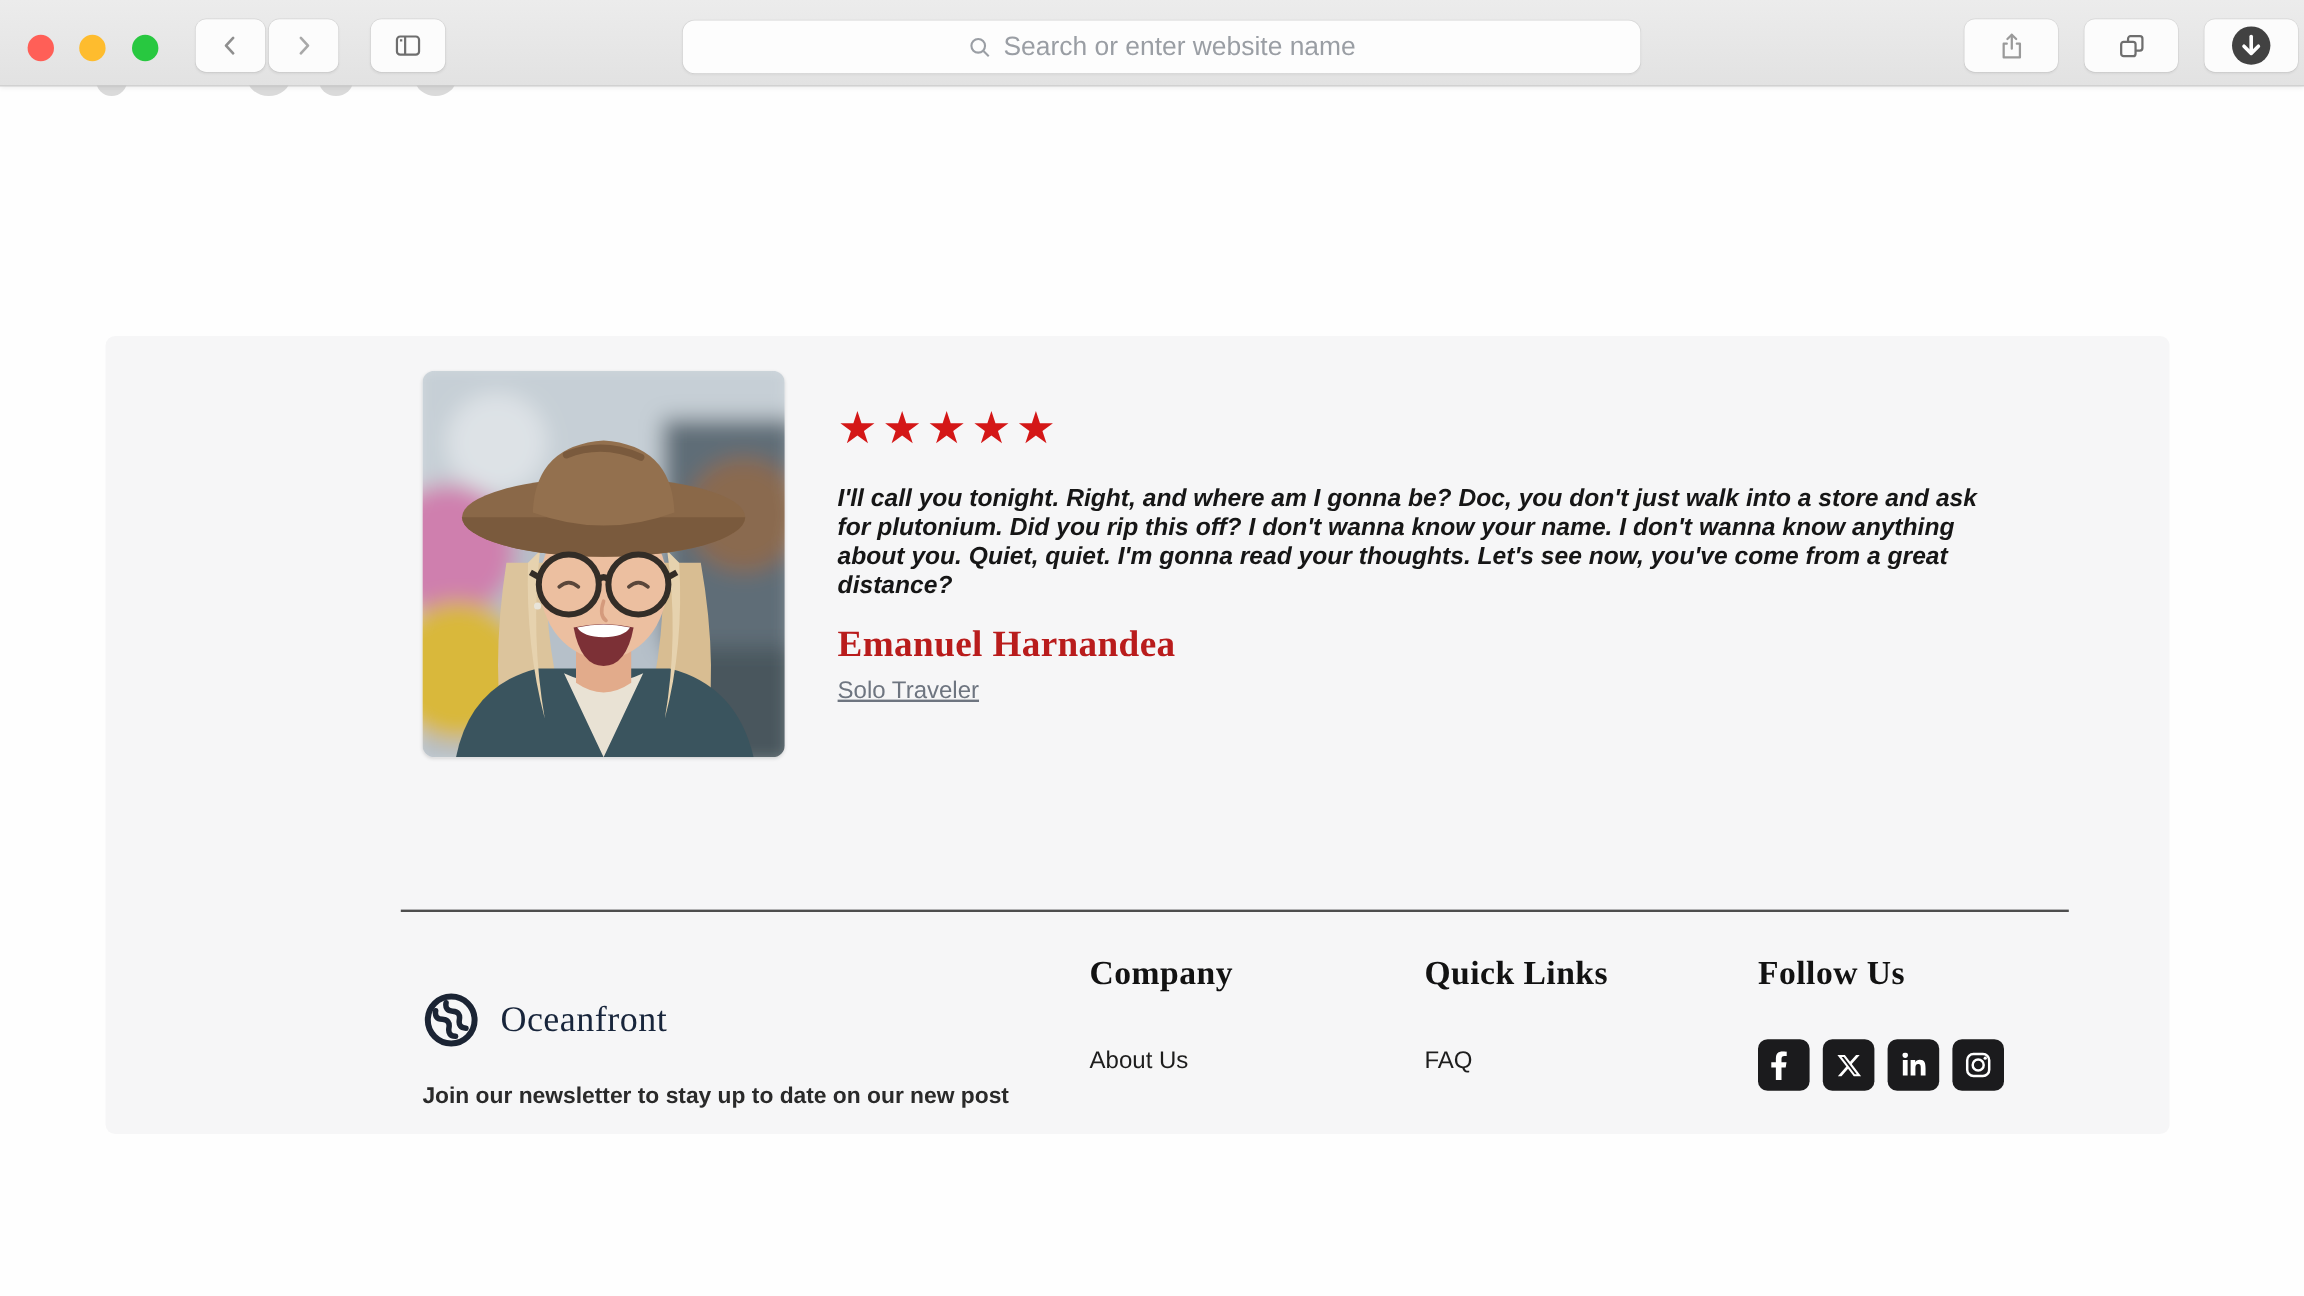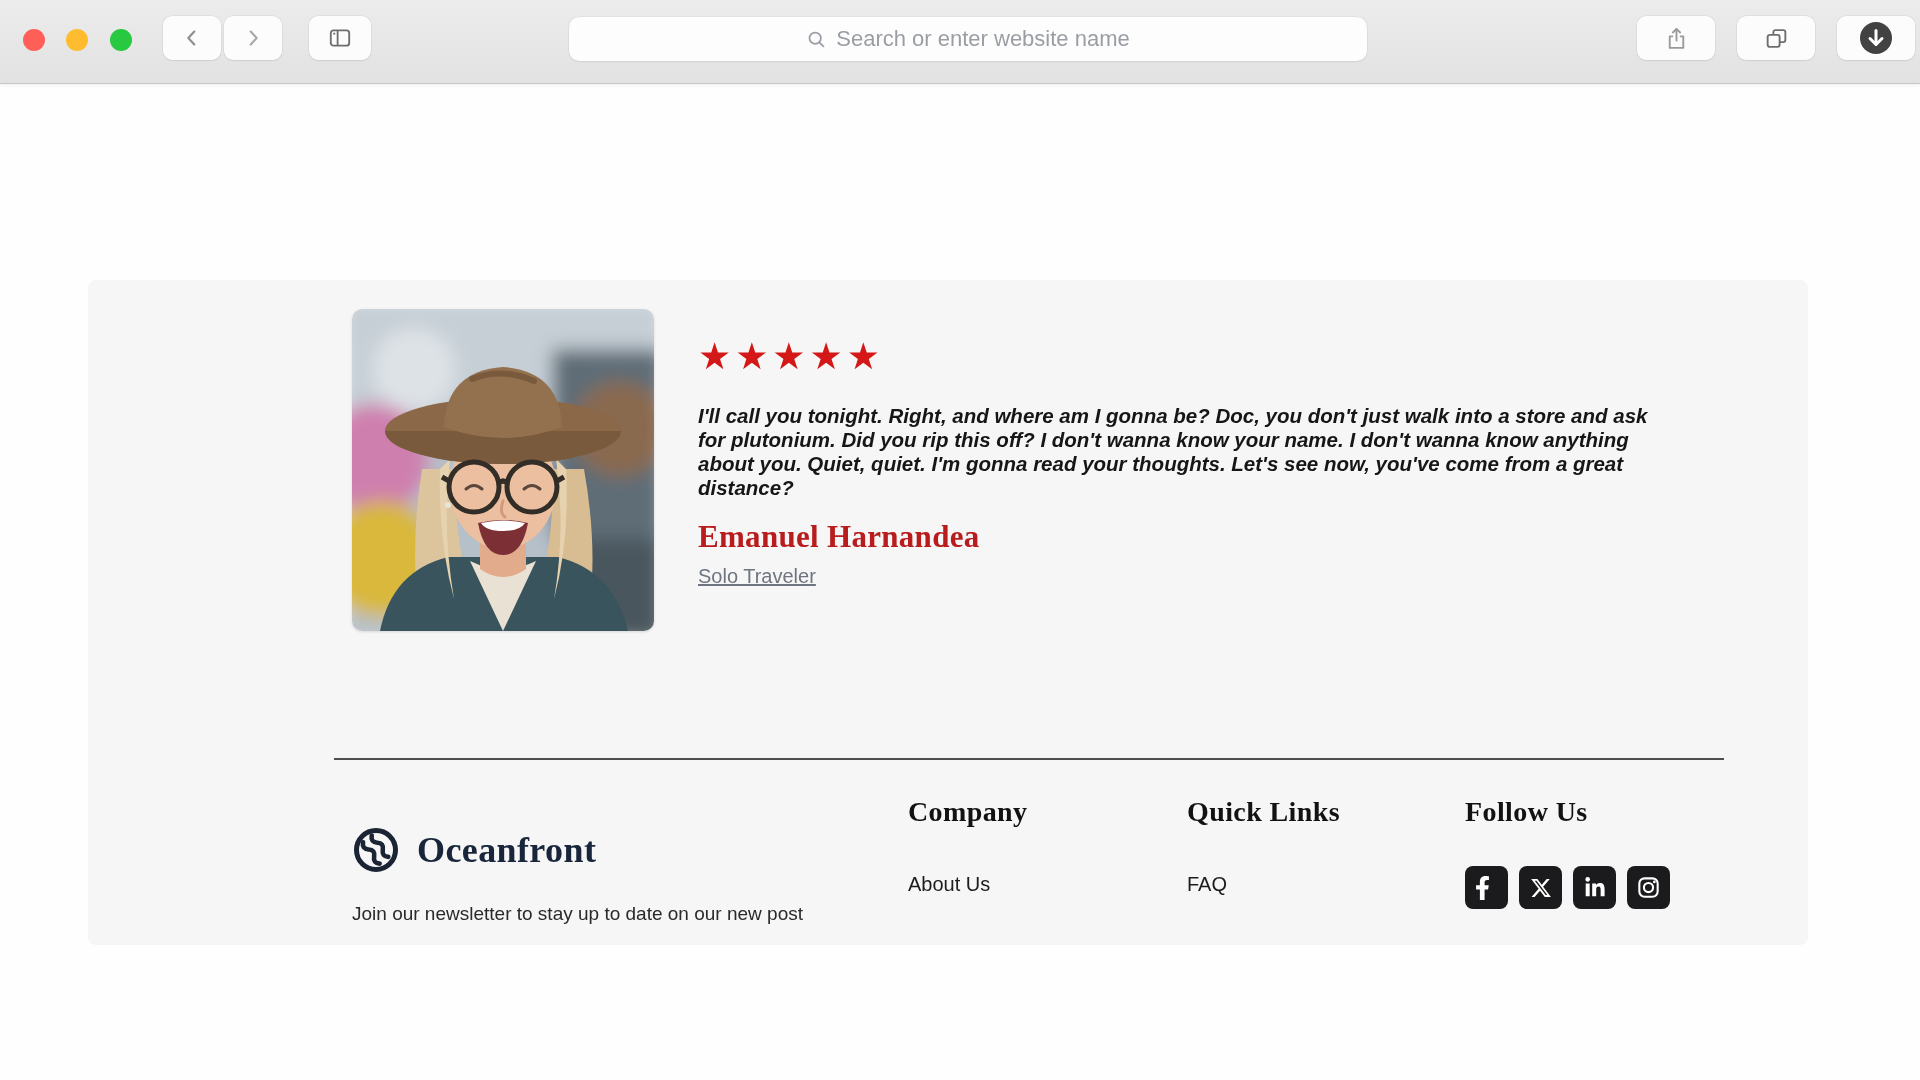--- a/index.html
+++ b/index.html
@@ -6,21 +6,21 @@
   html,body { width:1920px; height:1080px; }
   body {
     position:relative; overflow:hidden;
     background:#fefefe;
     font-family:"Liberation Sans", sans-serif;
     -webkit-font-smoothing:antialiased;
   }
 
   
   .toolbar {
-    position:absolute; left:0; top:0; width:1920px; height:84px;
+    position:absolute; left:0; top:0; width:1920px; height:72px;
     background:linear-gradient(#ececec,#e2e2e2);
     border-bottom:1px solid #c7c7c7;
     box-shadow:0 1px 4px rgba(0,0,0,.07);
     z-index:10;
   }
   .tl { position:absolute; top:29px; width:22px; height:22px; border-radius:50%; }
   .tl.red    { left:23px;  background:#ff5f57; }
   .tl.yellow { left:66px;  background:#febc2e; }
   .tl.green  { left:110px; background:#28c840; }
 
@@ -85,26 +85,26 @@
     position:absolute; left:246px; top:478px; width:1390px; height:2px;
     background:#4e4e4e;
   }
 
   
   .brand-row {
     position:absolute; left:264px; top:546px;
     display:flex; align-items:center; gap:17px;
   }
   .brand-name {
-    font-family:"Liberation Serif", serif; font-size:36px; font-weight:700;
+    font-family:"Liberation Serif", serif; font-size:30px; font-weight:400;
     color:#18253b; letter-spacing:.4px;
   }
   .newsletter {
     position:absolute; left:264px; top:623px;
-    font-size:19px; color:#2a2a2a;
+    font-size:19px; color:#2a2a2a;font-weight:bold;
   }
   .fcol { position:absolute; top:515px; }
   .fcol-company { left:820px; }
   .fcol-quick   { left:1099px; }
   .fcol-follow  { left:1377px; }
   .fcol-title {
     font-family:"Liberation Serif", serif; font-size:28px; font-weight:600;
     color:#121212; letter-spacing:.4px; line-height:34px;
   }
   .fcol-link {

